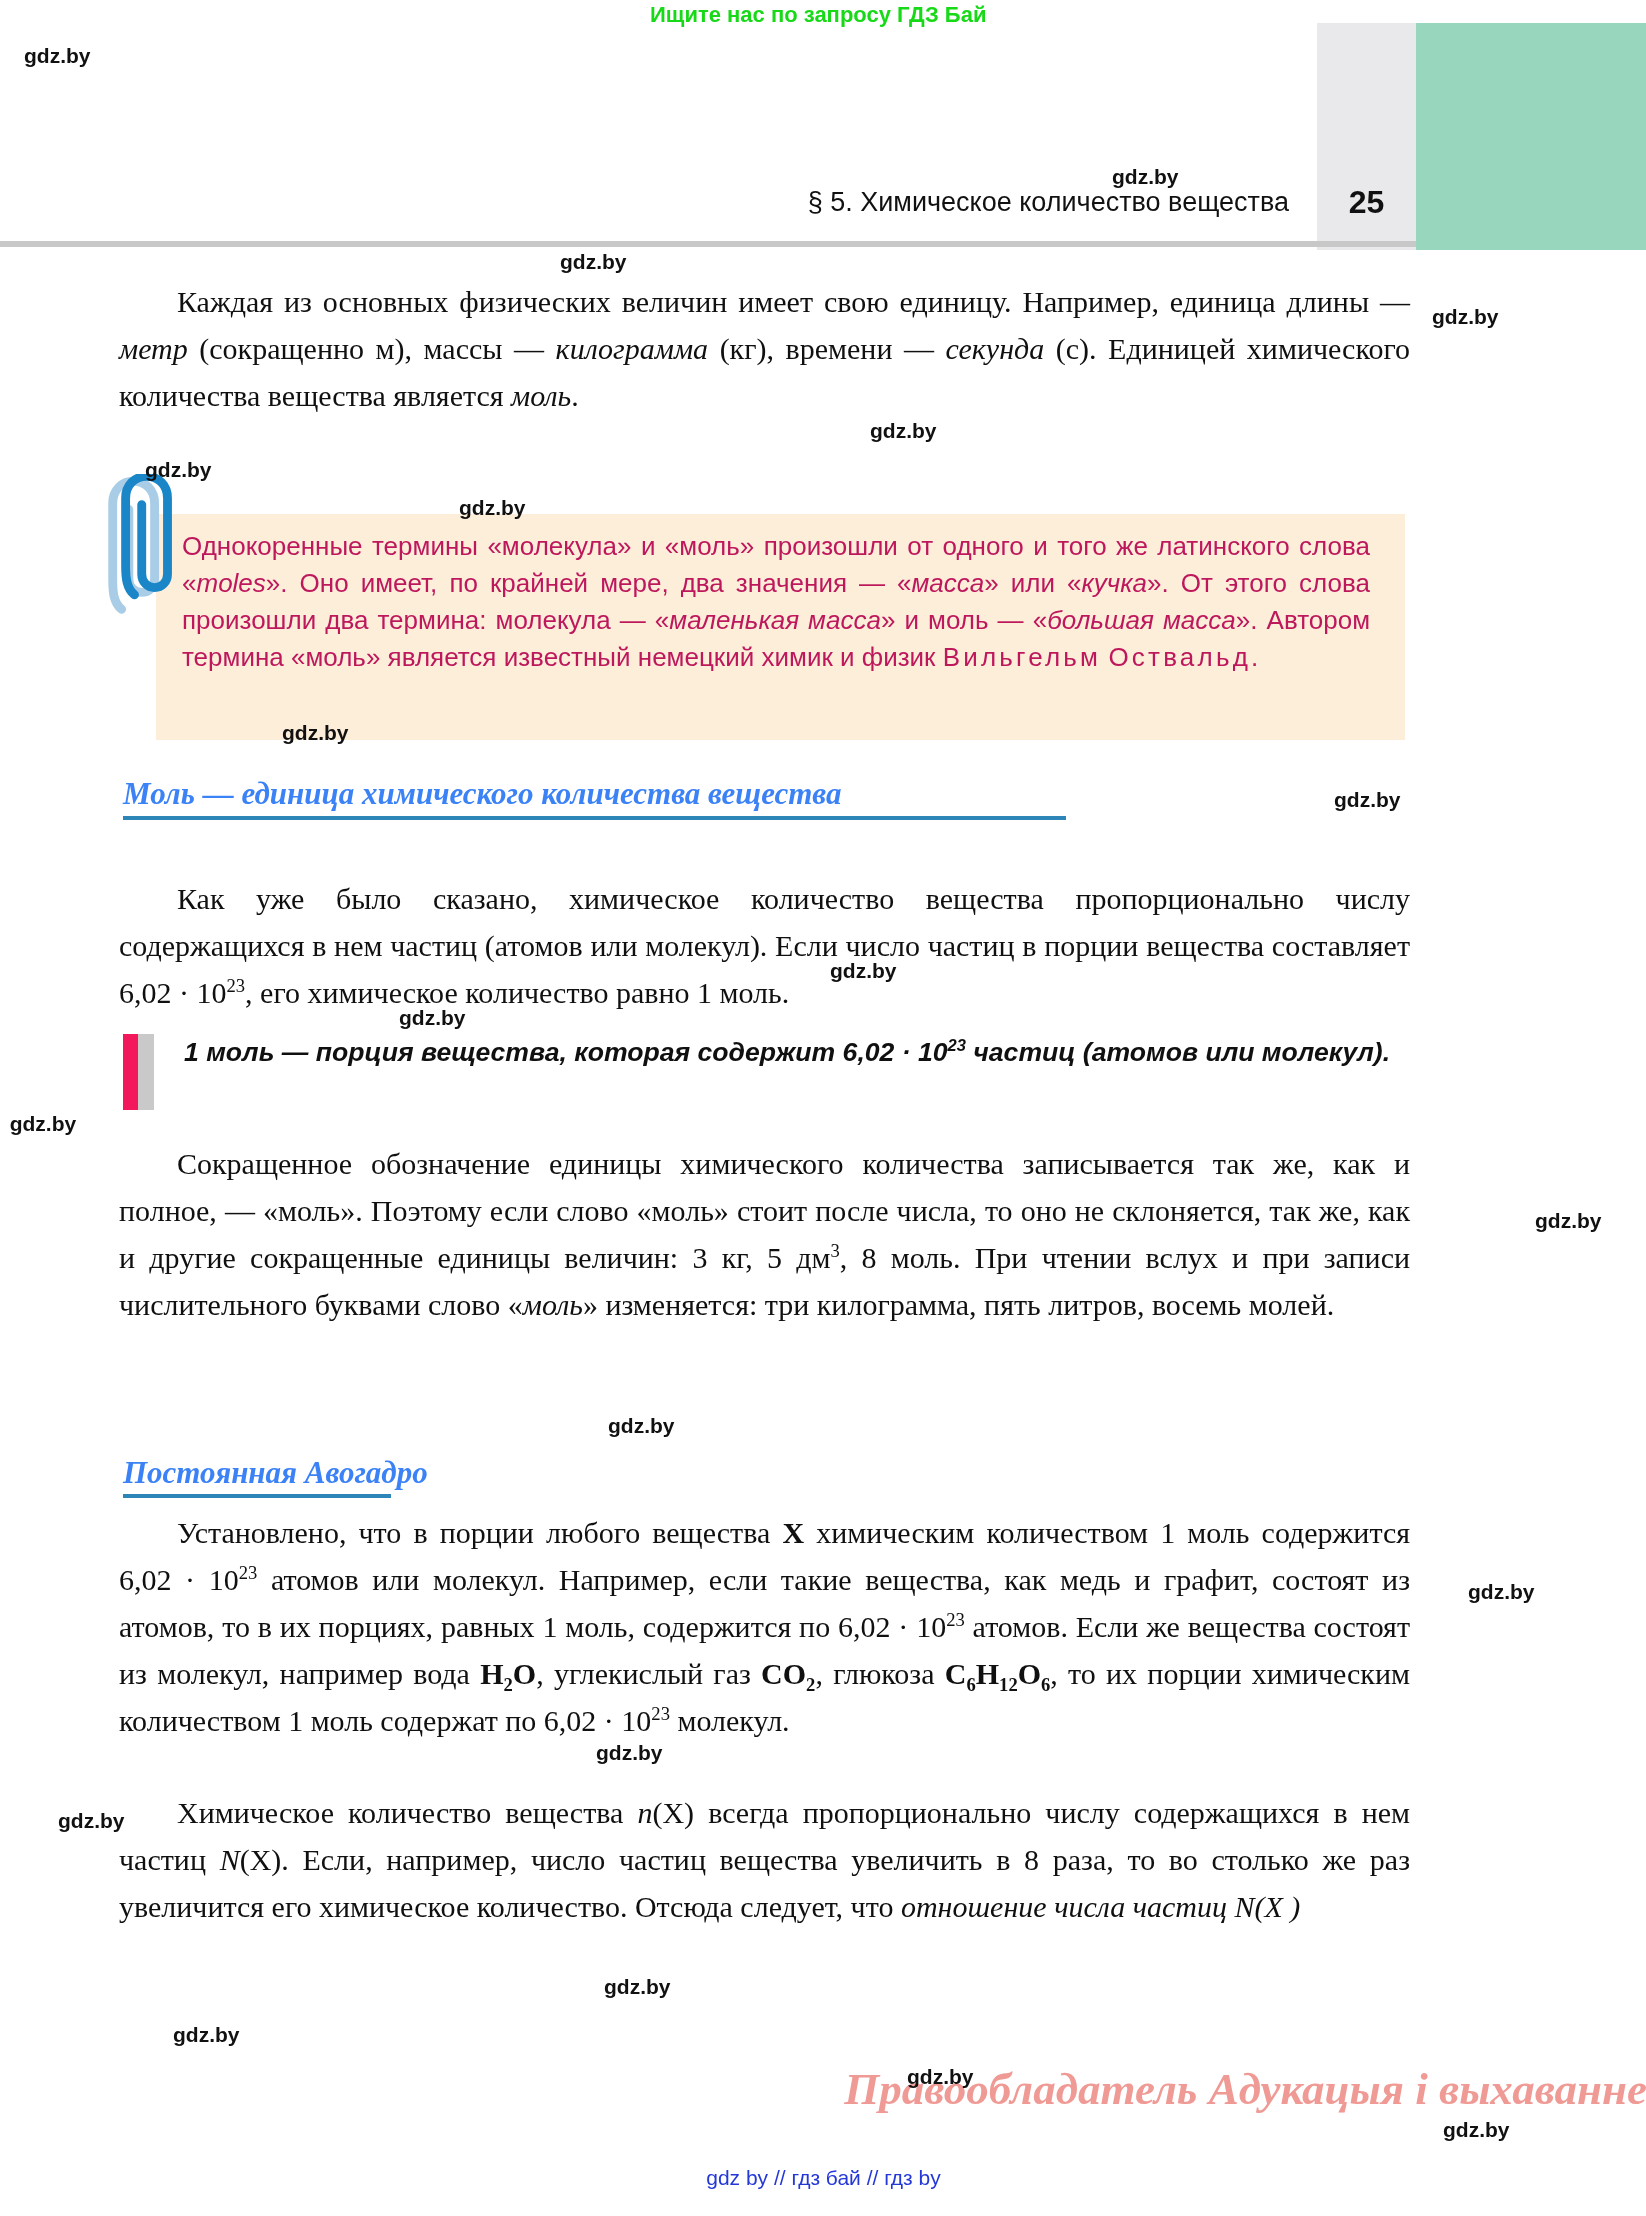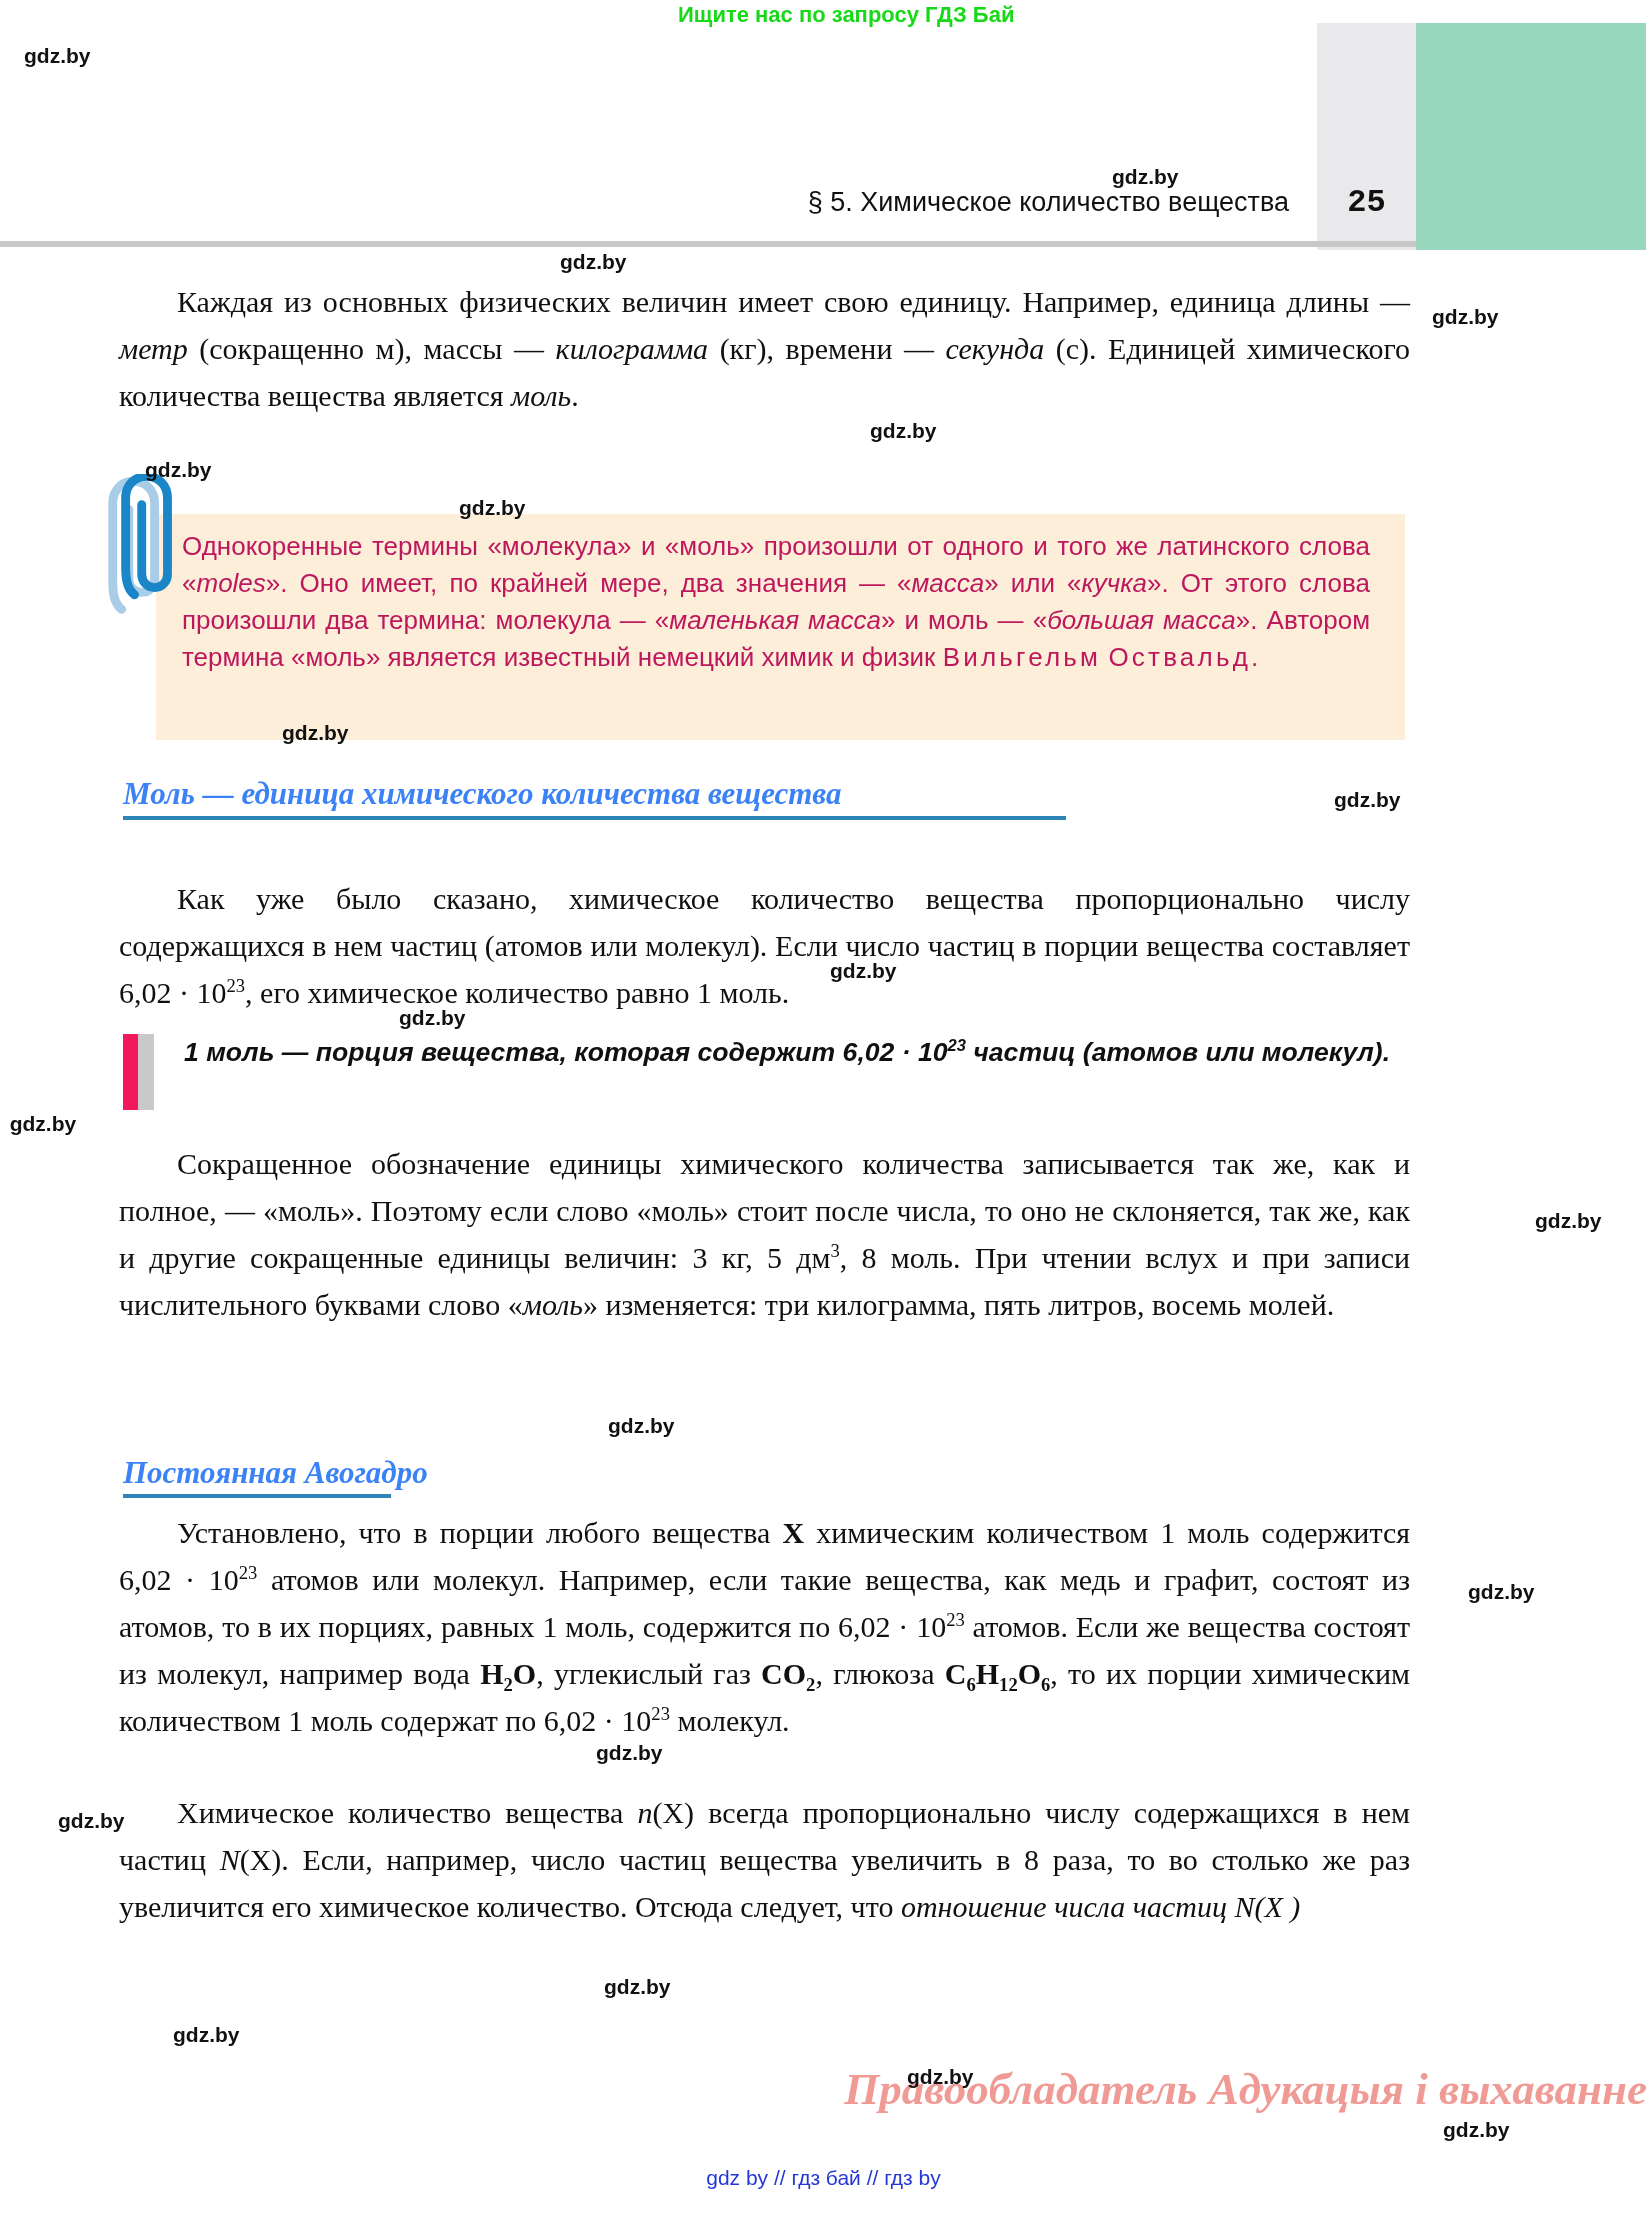--- a/index.html
+++ b/index.html
@@ -26,21 +26,20 @@
     z-index: 40;
   }
   .wm-green {
     position: absolute;
     font-family: "Liberation Sans", sans-serif;
     font-size: 22px;
     font-weight: 700;
     color: #18d918;
     white-space: nowrap;
     z-index: 60;
-    margin-left: 28px;
   }
 
   
   .hdr-green {
     position: absolute;
     left: 1416px; top: 22.6px;
     width: 231px; height: 227px;
     background: #98d7bd;
     z-index: 5;
   }
@@ -61,21 +60,21 @@
     font-weight: 400;
     color: #111111;
     white-space: nowrap;
     z-index: 10;
   }
   .hdr-pageno {
     position: absolute;
     left: 1317px; top: 184px;
     width: 99px;
     text-align: center;
-    font-family: Liberation Mono, monospace;
+    font-family: Liberation Sans, sans-serif;
     font-size: 32px;
     font-weight: 700;
     color: #111111;
     z-index: 12;
   }
   .hdr-rule {
     position: absolute;
     left: 0px; top: 241px;
     width: 1416px; height: 5.6px;
     background: #c8c8c8;

